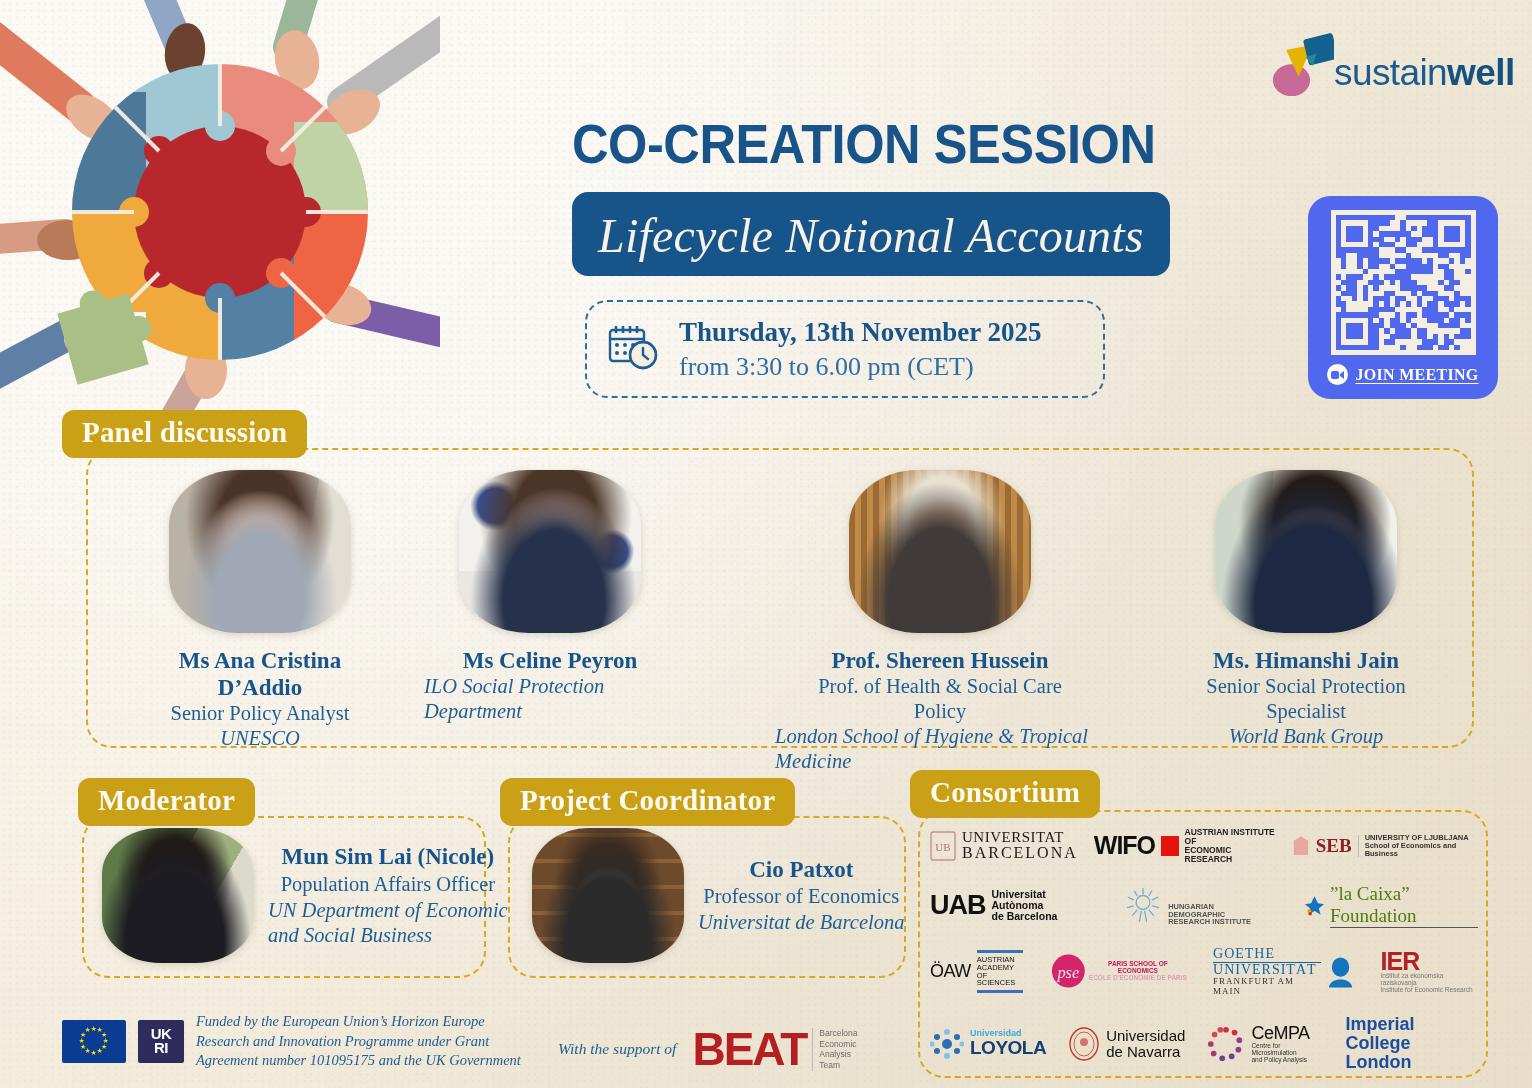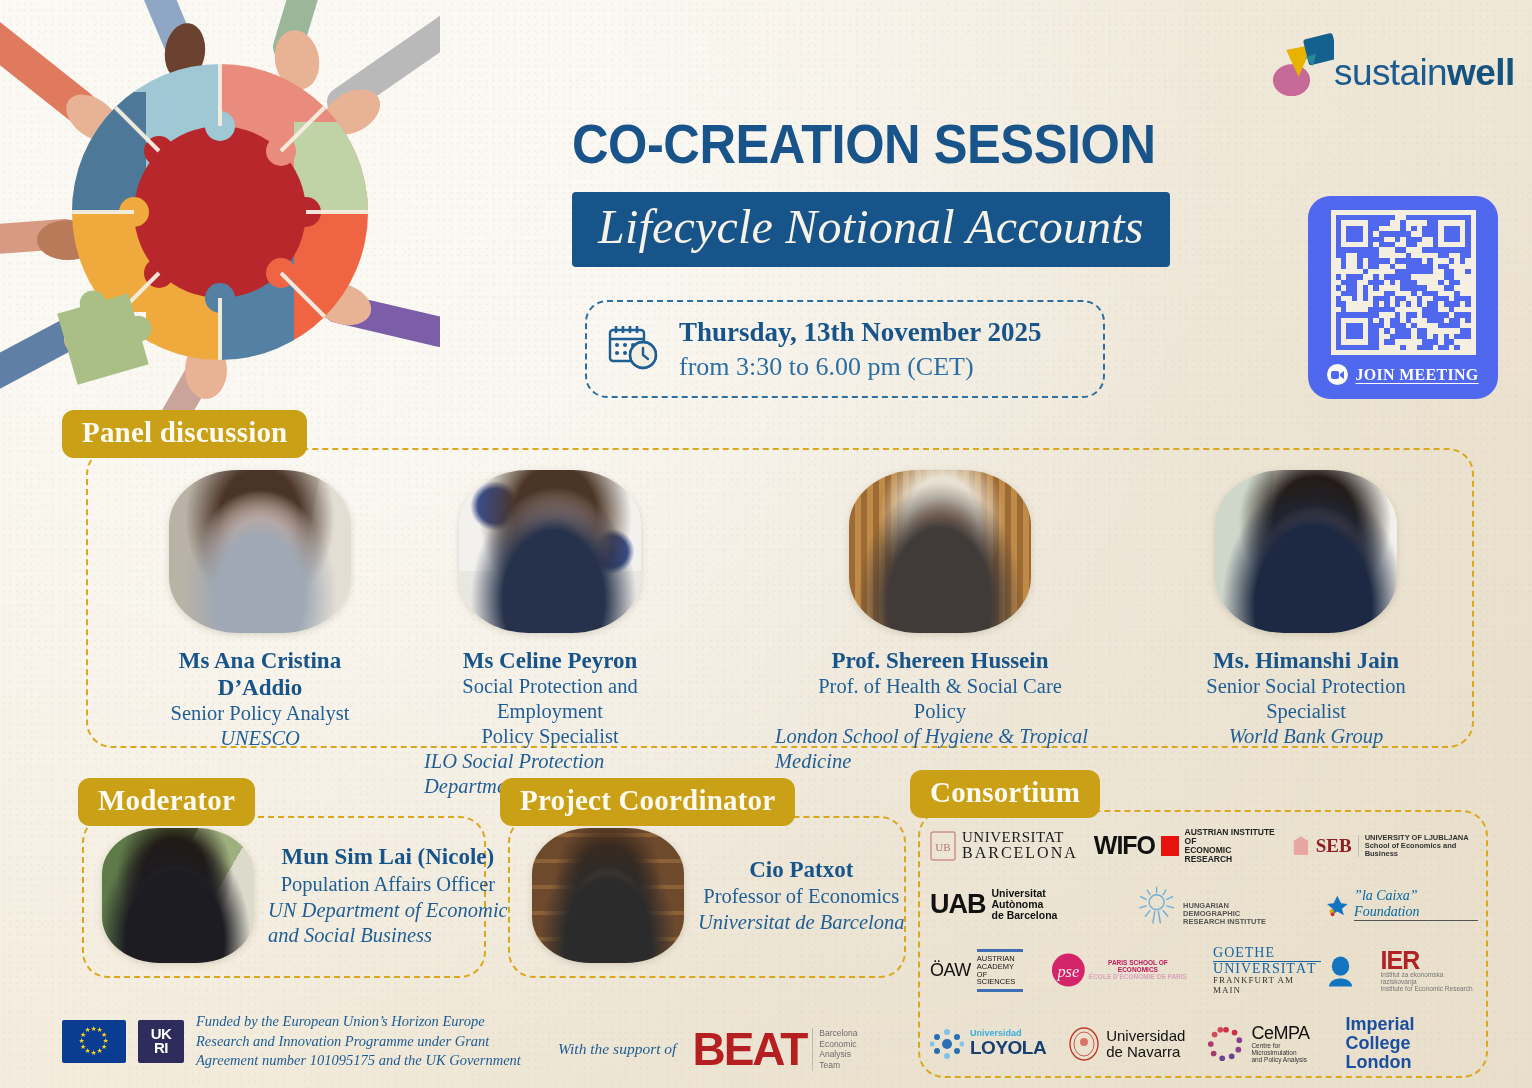--- a/index.html
+++ b/index.html
@@ -48,22 +48,22 @@
   
   .headline {
     position: absolute; left: 572px; top: 112px;
     font-family: "Liberation Sans", sans-serif;
     font-weight: 700; font-size: 55px; letter-spacing: -.5px;
     color: #18548a;
     transform: scaleX(.92); transform-origin: left center;
   }
   .subtitle-band {
     position: absolute; left: 572px; top: 192px;
-    background: #16548a; border-radius: 4px;
-    padding: 7px 26px 13px 26px;
+    background: #16548a; border-radius: 16px;
+    padding: 16px 26px 13px 26px;
   }
   .subtitle-band .txt {
     font-family: "Liberation Serif", serif;
     font-style: italic; font-weight: 400;
     font-size: 48px; color: #f7f2e6; letter-spacing: .2px;
   }
 
   
   .datebox {
     position: absolute; left: 585px; top: 300px;
@@ -947,22 +947,20 @@
 
 <div class="panelist" style="left:424px; top:470px;">
   <div class="photo" style="background:
       radial-gradient(ellipse at 52% 80%, #26324c 0 38%, rgba(0,0,0,0) 62%),
       radial-gradient(ellipse at 53% 44%, #dcab8b 0 19%, rgba(0,0,0,0) 42%),
       radial-gradient(ellipse at 53% 28%, #4b3526 0 30%, rgba(0,0,0,0) 56%),
       radial-gradient(circle at 20% 22%, #3b4c86 0 9%, rgba(0,0,0,0) 13%),
       radial-gradient(circle at 84% 50%, #3b4c86 0 9%, rgba(0,0,0,0) 13%),
       linear-gradient(180deg,#f2f1ee 0 62%, #e9e7e2 62%);"></div>
   <div class="pname">Ms Celine Peyron</div>
-  <div class="prole" style="white-space:pre-line;">Social Protection and Employment
-Policy Specialist</div>
   <div class="porg">ILO Social Protection Department</div>
 </div>
 
 <div class="panelist" style="left:814px; top:470px;">
   <div class="photo" style="background:
       radial-gradient(ellipse at 50% 82%, #403a38 0 40%, rgba(0,0,0,0) 64%),
       radial-gradient(ellipse at 51% 58%, #efe9dc 0 19%, rgba(0,0,0,0) 36%),
       radial-gradient(ellipse at 51% 42%, #dfa882 0 15%, rgba(0,0,0,0) 30%),
       radial-gradient(ellipse at 51% 30%, #e8e1d2 0 26%, rgba(0,0,0,0) 48%),
       repeating-linear-gradient(90deg,#9c6a33 0 6px,#c08a48 6px 12px);"></div>
@@ -1072,21 +1070,21 @@
         <div>HUNGARIAN DEMOGRAPHIC</div>
         <div>RESEARCH INSTITUTE</div>
       </div>
     </div>
     <div class="lg">
       <svg width="22" height="24" viewBox="0 0 22 24">
           <path d="M11,2 L15,10 L22,11 L16,16 L18,23 L11,19 L4,23 L6,16 L0,11 L7,10 Z" fill="#1474bf"></path>
           <circle cx="5" cy="19" r="2.4" fill="#e8a400"></circle>
           <circle cx="6" cy="22" r="2" fill="#d32b2b"></circle>
         </svg>
-      <div style="font-family:'Liberation Serif',serif;font-size:14px;color:#0369a1;border-bottom:1px solid #555;font-style:italic;">”la Caixa” Foundation</div>
+      <div style="font-family:'Liberation Serif',serif;font-size:19px;color:#4d7c0f;border-bottom:1px solid #555;">”la Caixa” Foundation</div>
     </div>
   </div>
 
   <div class="cons-row" style="gap:26px;">
     <div class="lg">
       <div style="font-family:'Liberation Sans',sans-serif;font-size:18px;color:#111;letter-spacing:-.5px;">ÖAW</div>
       <div class="lg-txt" style="font-size:7.5px;font-weight:400;color:#111;border-top:3px solid #3f6fb5;border-bottom:3px solid #3f6fb5;padding:3px 0;">
         <div>AUSTRIAN</div>
         <div>ACADEMY OF</div>
         <div>SCIENCES</div>

